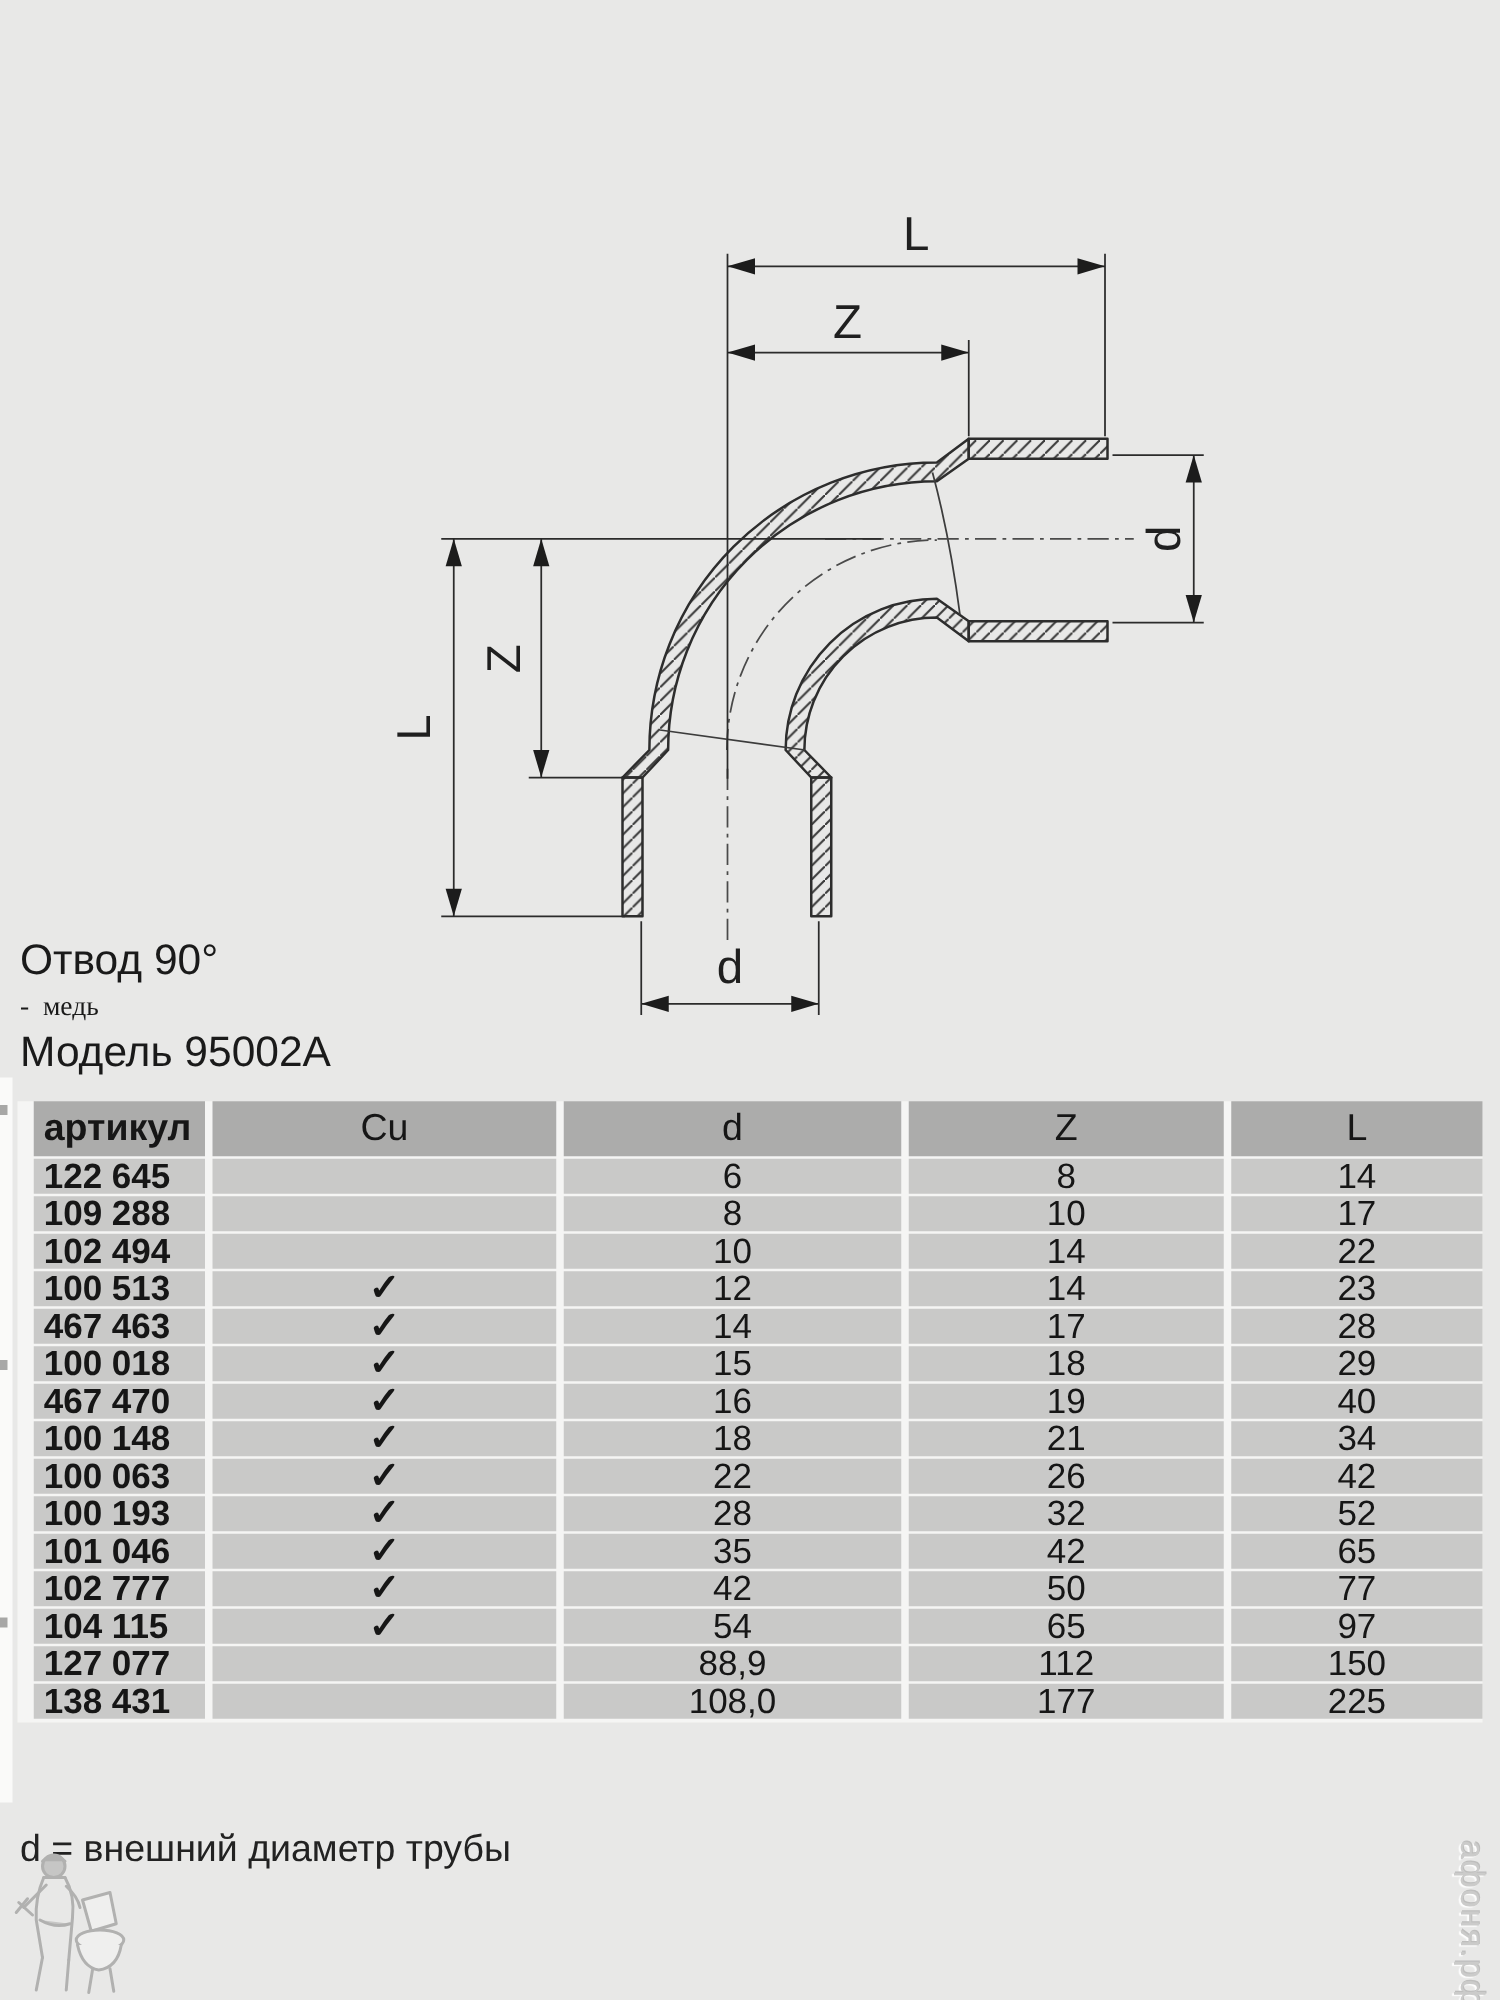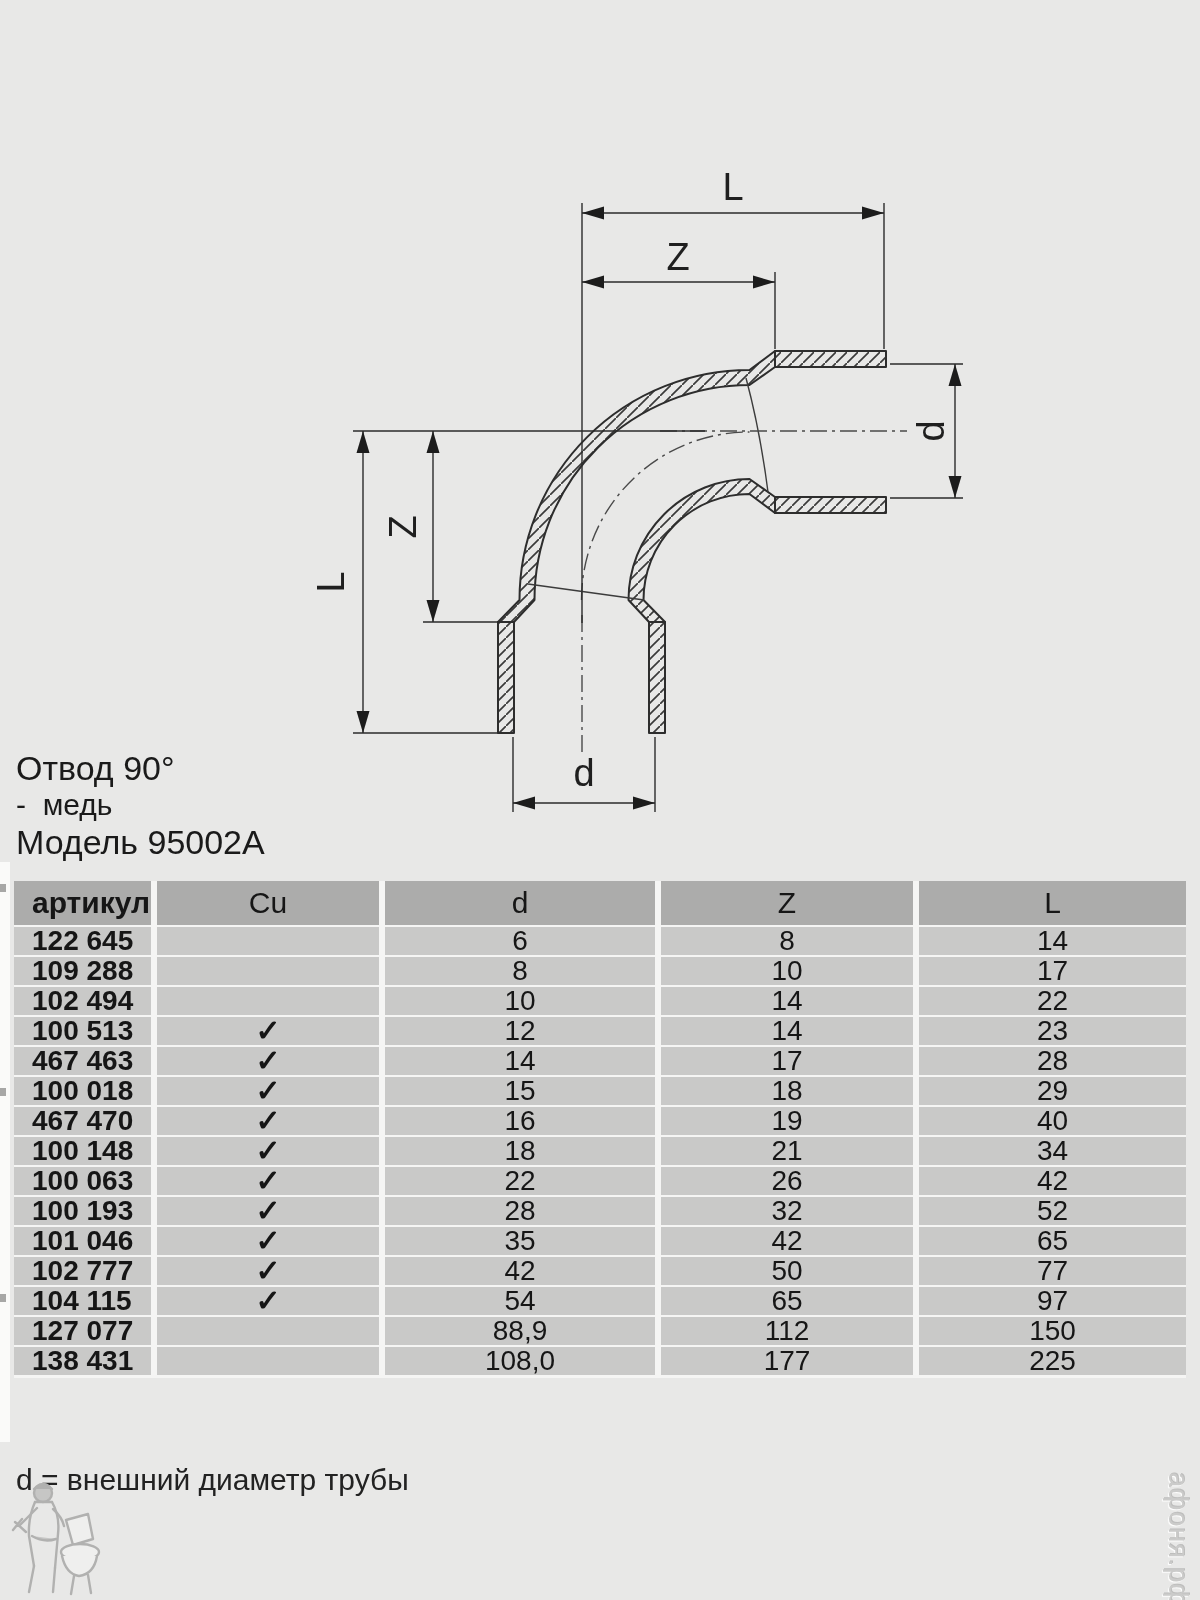--- a/index.html
+++ b/index.html
@@ -7,30 +7,30 @@
     position:relative;width:1200px;height:1600px;margin:0 auto;
     background:#e8e8e7;overflow:hidden;
     font-family:"Liberation Sans", sans-serif;color:#1a1a1a;
   }
   
   .drawing{position:absolute;left:0;top:0;}
   .drawing text{font-family:"Liberation Sans", sans-serif;font-size:38px;fill:#1f1f1f;}
   
   .title-block{position:absolute;left:16px;top:748px;}
   .title-line{font-size:34px;font-weight:normal;line-height:40px;white-space:pre;}
-  .material-line{font-size:30px;font-weight:normal;line-height:34px;white-space:pre;}
+  .material-line{font-size:22px;font-weight:normal;line-height:34px;white-space:pre;font-family:Liberation Serif, serif;}
   
   .table-wrap{position:absolute;left:14px;top:881px;width:1172px;background:#f5f5f4;padding-bottom:1px;}
   .trow{display:flex;column-gap:6px;margin-bottom:2px;height:28px;}
   .trow.thead{height:44px;}
   .cell{background:#c9c9c8;display:flex;align-items:center;justify-content:center;
         font-size:28px;line-height:1;color:#161616;box-sizing:border-box;overflow:hidden;}
   .thead .cell{background:#acacab;font-size:30px;}
-  .c0{width:137px;}.c1{width:222px;}.c2{width:270px;}.c3{width:252px;}.c4{flex:1;}
-  .article{justify-content:flex-start;padding-left:18px;font-weight:bold;}
+  .c0{width:137px;}.c1{width:275px;}.c2{width:270px;}.c3{width:252px;}.c4{flex:1;}
+  .article{justify-content:flex-start;padding-left:8px;font-weight:bold;margin-left:13px;}
   .checkcell{font-weight:bold;font-size:30px;}
   
   .footnotes{position:absolute;left:16px;top:1458px;font-size:30px;line-height:43px;color:#222;}
   
   .left-strip{position:absolute;left:0;top:862px;width:10px;height:580px;background:#fafaf9;}
   .left-strip i{position:absolute;left:0;height:8px;width:6px;background:#a7a7a6;display:block;}
   
   .site-mark{
     position:absolute;left:1102px;top:1524px;width:150px;text-align:center;
     transform:rotate(90deg);font-size:27px;letter-spacing:1px;color:#cbcbca;

